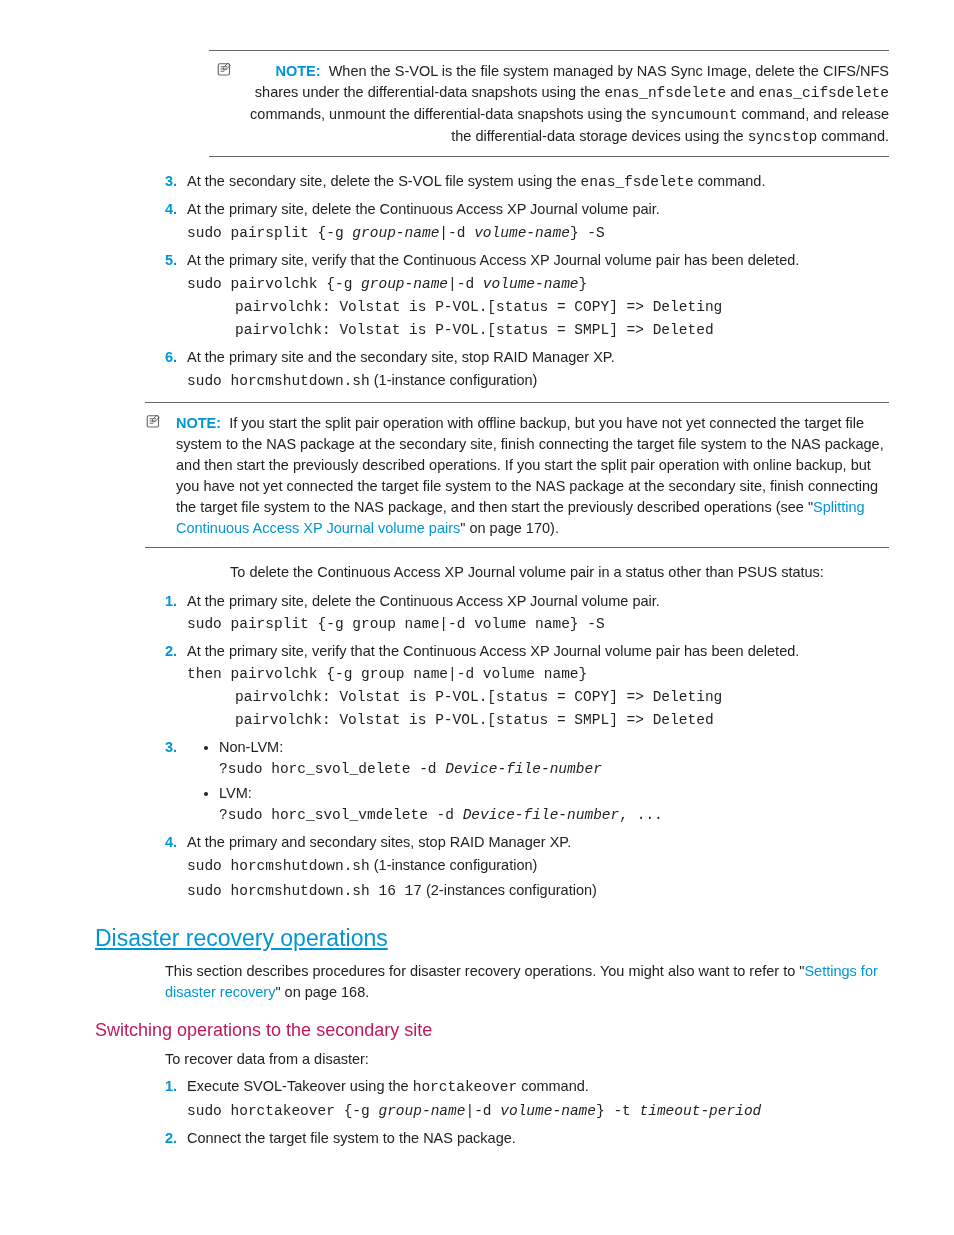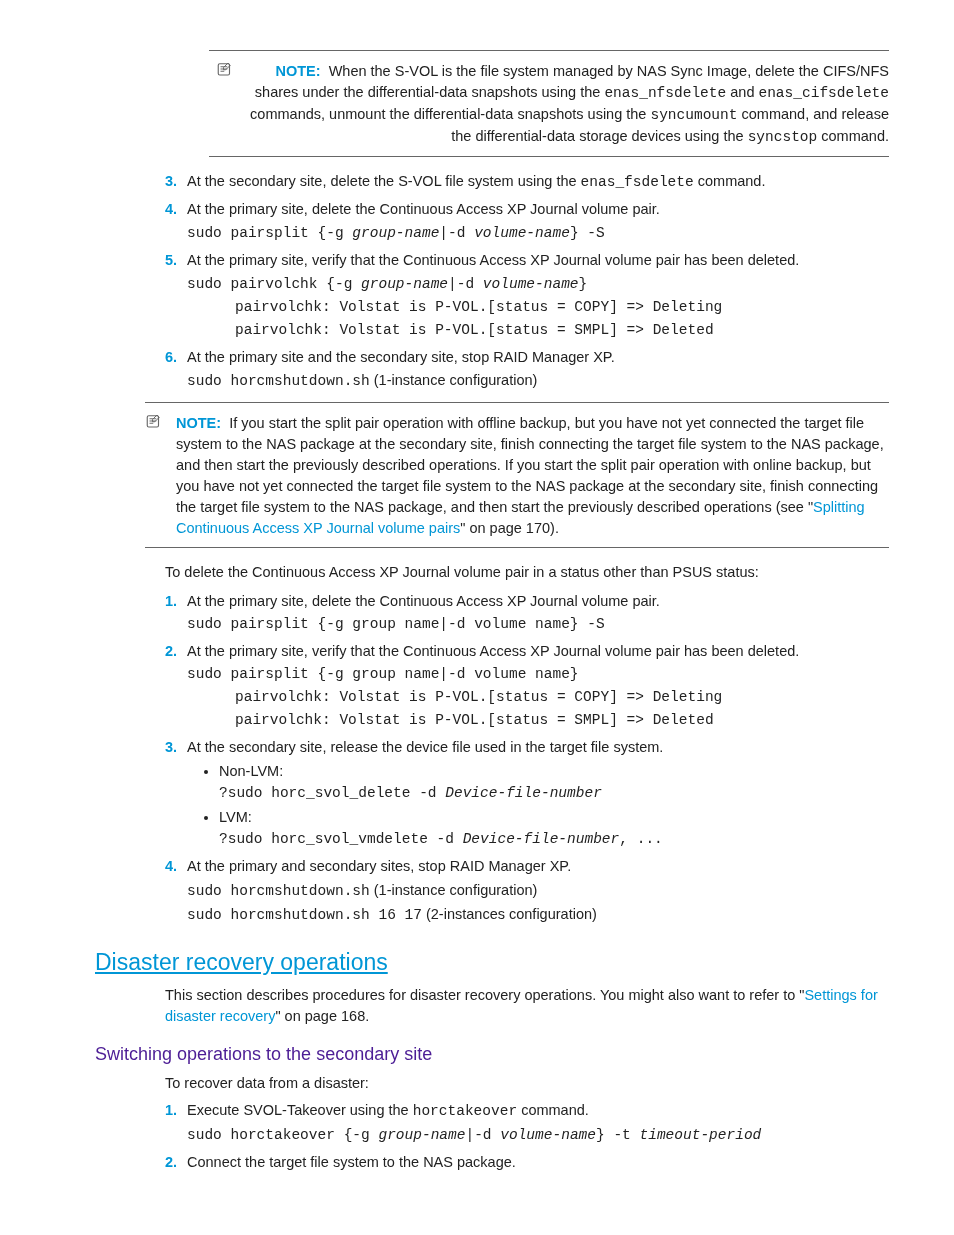--- a/index.html
+++ b/index.html
@@ -52,33 +52,33 @@
     font-weight: bold;
   }
   .cmd-indent { margin-left: 0; margin-top: 2px; }
   .cmd-indent2 { margin-left: 48px; margin-top: 2px; }
   ul.bullets {
     list-style: disc;
     padding-left: 32px;
     margin: 3px 0;
   }
   ul.bullets > li { margin-bottom: 3px; }
-  .intro-para { margin: 12px 0 8px 70px; }
+  .intro-para { margin: 12px 0 8px 70px; text-align: center; }
   h2.h2 {
     font-family: Arial, sans-serif;
     font-weight: normal;
     color: #0096d6;
     font-size: 23px;
     margin: 20px 0 6px 0;
     text-decoration: underline;
   }
   h3.h3 {
     font-family: Arial, sans-serif;
     font-weight: normal;
-    color: #4c1d95;
+    color: #be185d;
     font-size: 18px;
     margin: 14px 0 6px 0;
   }
   .section-intro { margin: 4px 0 6px 70px; }
 </style>
 </head>
 <body>
 
 <div class="note-block full-indent">
   <div class="note-flex">
@@ -142,27 +142,26 @@
 
 <ol class="numlist">
   <li>
     <span class="num">1.</span>
     <span>At the primary site, delete the Continuous Access XP Journal volume pair.</span>
     <div class="cmd-indent mono">sudo pairsplit {-g group name|-d volume name} -S</div>
   </li>
   <li>
     <span class="num">2.</span>
     <span>At the primary site, verify that the Continuous Access XP Journal volume pair has been deleted.</span>
-    <div class="cmd-indent mono">sudo pairsplit {-g group name|-d volume name}</div>
+    <div class="cmd-indent mono">then pairvolchk {-g group name|-d volume name}</div>
     <div class="cmd-indent2 mono">pairvolchk: Volstat is P-VOL.[status = COPY] =&gt; Deleting</div>
     <div class="cmd-indent2 mono">pairvolchk: Volstat is P-VOL.[status = SMPL] =&gt; Deleted</div>
   </li>
   <li>
     <span class="num">3.</span>
-    <span>At the secondary site, release the device file used in the target file system.</span>
     <ul class="bullets">
       <li>
         <span>Non-LVM:</span>
         <div><span class="mono">?sudo horc_svol_delete -d </span><span class="mono italic">Device-file-number</span></div>
       </li>
       <li>
         <span>LVM:</span>
         <div><span class="mono">?sudo horc_svol_vmdelete -d </span><span class="mono italic">Device-file-number</span><span class="mono">, ...</span></div>
       </li>
     </ul>

